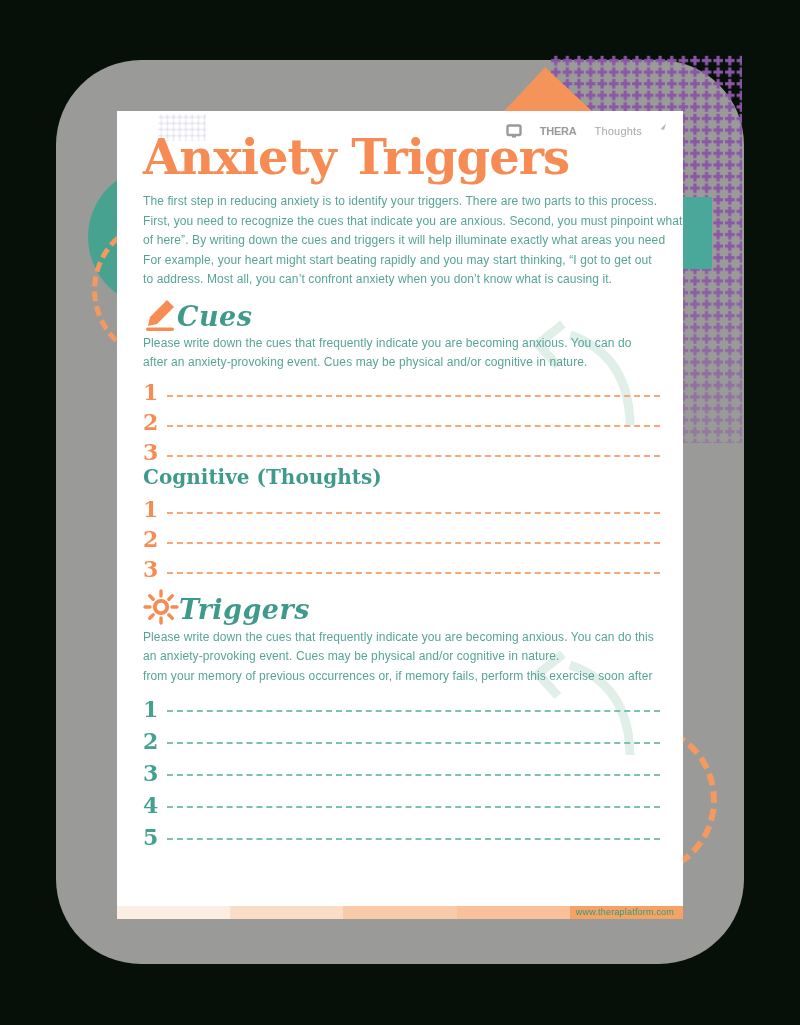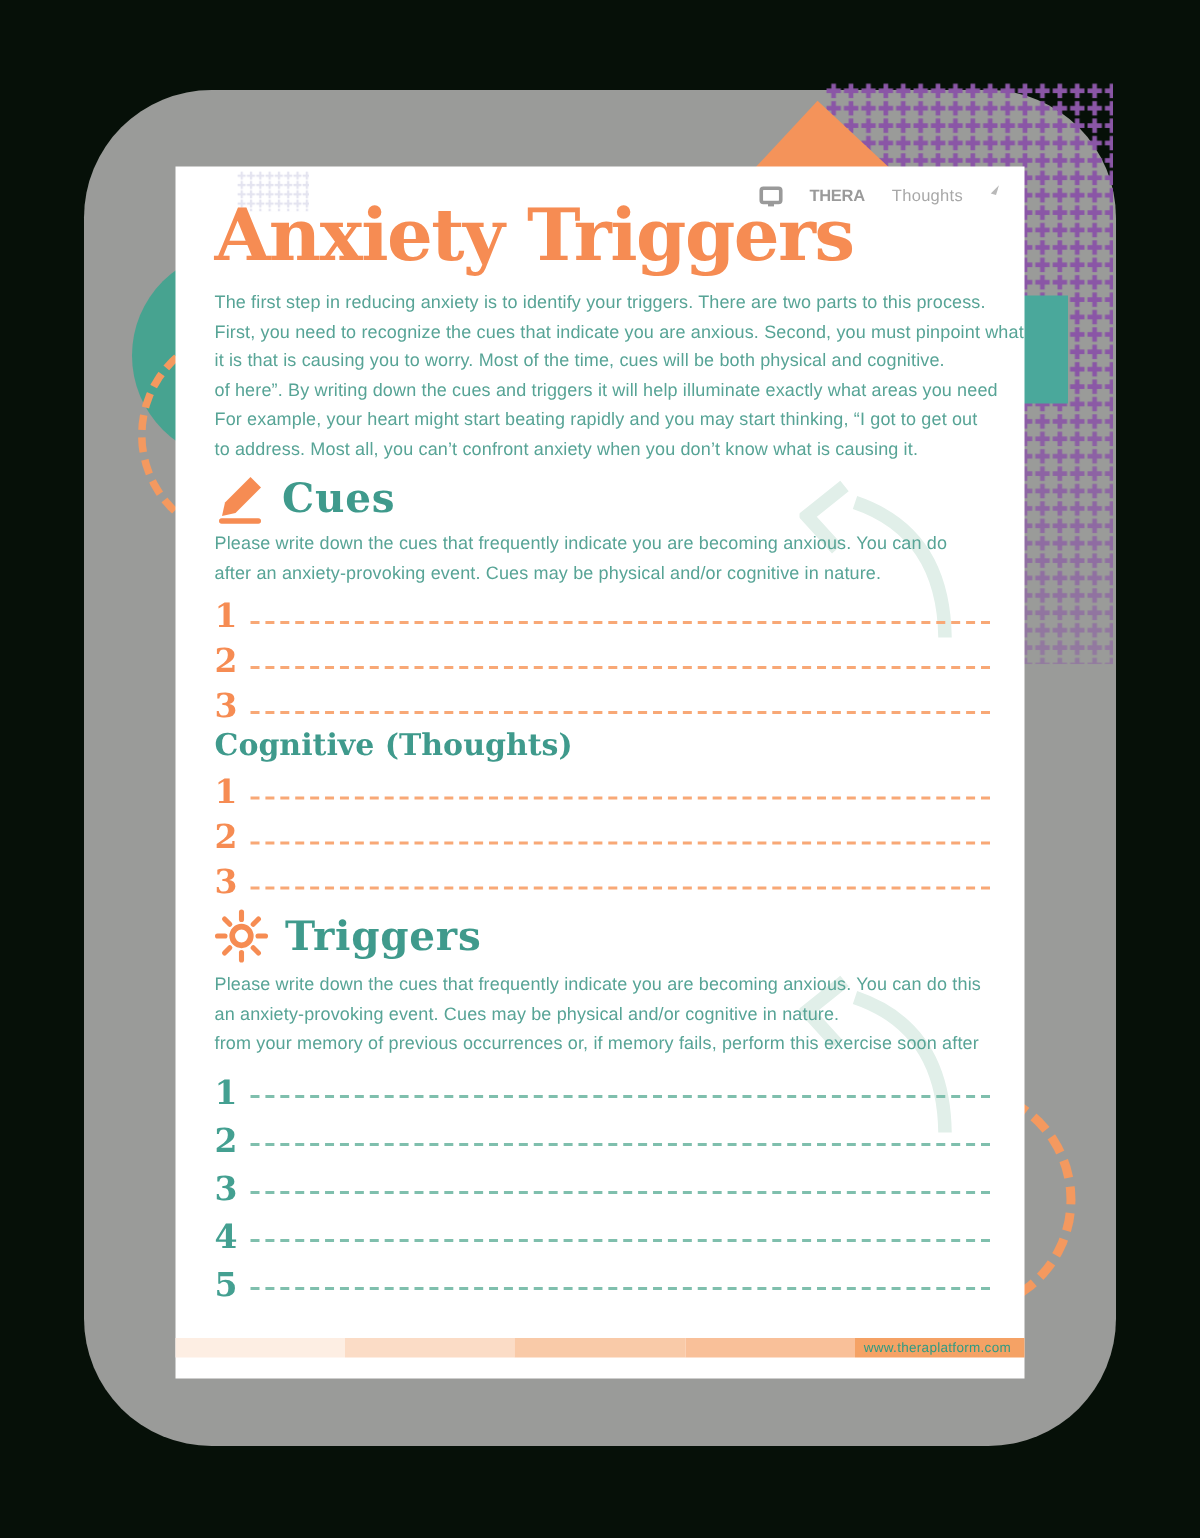--- a/index.html
+++ b/index.html
@@ -38,41 +38,41 @@
   .arrow-deco{width:105px;height:112px;}
   .arrow1{left:416px;top:208px;}
   .arrow2{left:416px;top:538px;}
   
   .content{position:relative;padding:0 23px 0 26px;}
   .title{margin:19px 0 0;font-family:"DejaVu Serif",serif;font-weight:bold;
     font-size:48px;line-height:54px;letter-spacing:-1px;color:var(--accent_orange,#f68c53);}
   .bline{font-size:12px;line-height:19.5px;letter-spacing:.1px;white-space:nowrap;
     color:var(--body_teal,#57a496);}
   .intro{margin-top:8px;}
-  .sec-head{display:flex;align-items:center;gap:11px;margin:4px 0 2px;height:38px;}
+  .sec-head{display:flex;align-items:flex-end;gap:0;margin:4px 0 2px;height:38px;font-style:italic;}
   .sec-title{font-family:"DejaVu Serif",serif;font-weight:bold;font-size:27px;
     color:var(--heading_teal,#3f9a8c);letter-spacing:.5px;}
   .sub-h{margin:1px 0 0;font-family:"DejaVu Serif",serif;font-weight:bold;font-size:20px;
     line-height:23px;color:var(--heading_teal,#3f9a8c);}
   .cog-h{margin-top:2px;line-height:25px;}
   .rows{margin:0;}
   .row{display:flex;align-items:flex-end;height:30px;}
   .row .num{font-family:"DejaVu Serif",serif;font-weight:bold;font-size:22px;line-height:1;
     width:16px;flex:0 0 16px;}
   .row .dashline{flex:1;margin-left:8px;border-bottom:2px dashed;margin-bottom:6px;}
   .orows .num{color:var(--accent_orange,#f68c53);}
   .orows .dashline{border-color:var(--dash_orange,#f8a876);}
   .trows .row{height:32px;}
   .trows .num{color:var(--num_teal,#44a091);}
   .trows .dashline{border-color:var(--dash_teal,#7fbfad);margin-bottom:8px;}
   .trig-head{margin-top:5px;height:40px;}
   .trig-para{margin-top:3px;}
   .trows{margin-top:2px;}
   
-  .footer{position:absolute;left:0;right:0;bottom:14px;height:13px;display:flex;}
+  .footer{position:absolute;left:0;right:0;bottom:0;height:13px;display:flex;}
   .fseg{flex:1;}
   .fseg1{background:var(--footer_1,#fdeee3);}
   .fseg2{background:var(--footer_2,#fbdcc6);}
   .fseg3{background:var(--footer_3,#f9caa8);}
   .fseg4{background:var(--footer_4,#f9c099);}
   .fseg5{background:var(--footer_5,#f5a265);display:flex;align-items:center;justify-content:flex-end;}
   .furl{font-size:9px;line-height:13px;color:var(--footer_url,#2f9b83);padding-right:9px;letter-spacing:.2px;}
 </style>
 </head>
 <body>
@@ -135,21 +135,20 @@
   <div class="content">
 
     <h1 class="title">Anxiety Triggers</h1>
 
     <div class="intro">
 
         <div class="bline">The first step in reducing anxiety is to identify your triggers. There are two parts to this process.</div>
 
         <div class="bline">First, you need to recognize the cues that indicate you are anxious. Second, you must pinpoint what</div>
 
-        <div class="bline">it is that is causing you to worry. Most of the time, cues will be both physical and cognitive.</div>
 
         <div class="bline">of here”. By writing down the cues and triggers it will help illuminate exactly what areas you need</div>
 
         <div class="bline">For example, your heart might start beating rapidly and you may start thinking, “I got to get out</div>
 
         <div class="bline">to address. Most all, you can’t confront anxiety when you don’t know what is causing it.</div>
       </div>
 
     <div class="sec-head">
       <svg width="34" height="35" viewBox="0 0 34 35">

